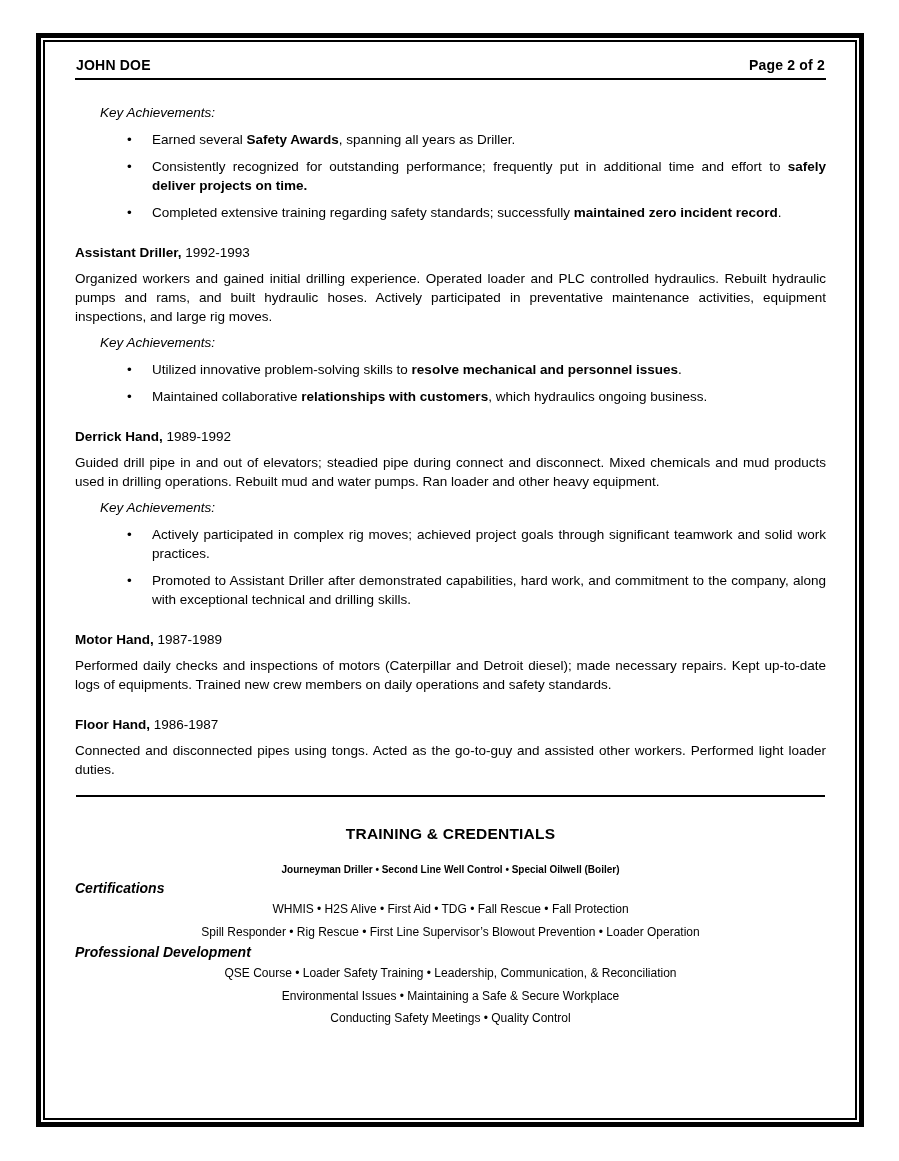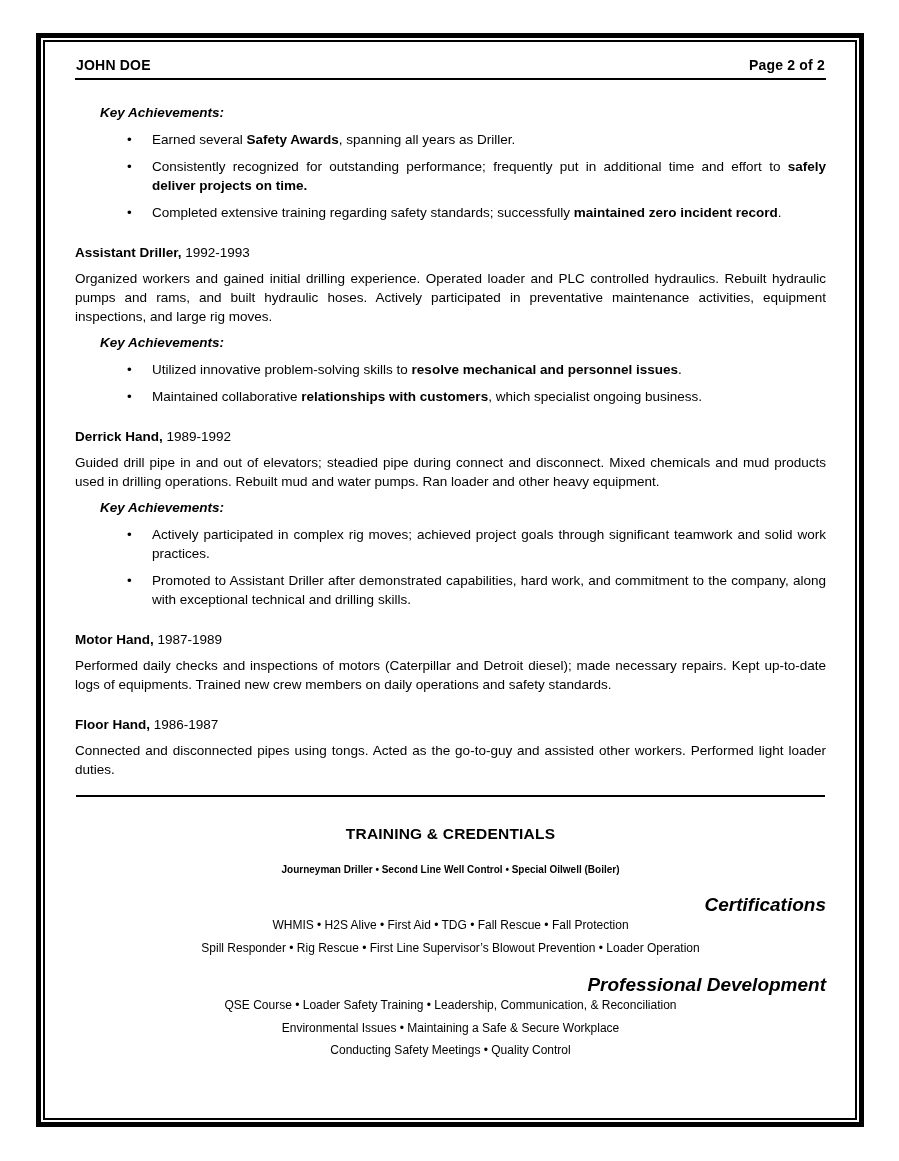--- a/index.html
+++ b/index.html
@@ -29,38 +29,38 @@
     display: flex; justify-content: space-between; align-items: baseline;
     font-weight: 700; font-size: 14px; letter-spacing: 0.2px;
     border-bottom: 2px solid #000;
     padding: 9px 1px 5px 1px;
   }
   .content { font-size: 13.5px; line-height: 19px; }
   .body-sections > :first-child { margin-top: 23px; }
   .para { text-align: justify; margin-top: 7px; }
   .job { margin-top: 21px; }
   .job .job-name { font-weight: 700; }
-  .ka { margin: 7px 0 0 25px; font-weight: 700; font-style: italic; }
+  .ka { margin: 7px 0 0 25px; font-weight: 400; font-style: italic; }
   .bullet { position: relative; margin: 8px 0 0 77px; text-align: justify; }
   .bullet .dot { position: absolute; left: -25px; top: 0; }
   .b { font-weight: 700; }
   .separator {
     border: none; border-top: 2px solid #000;
     margin: 16px 1px 0 1px;
   }
   .training-title {
     text-align: center; font-weight: 700; font-size: 15.5px;
     letter-spacing: 0.2px; margin-top: 27px;
   }
   .training-summary {
     text-align: center; font-weight: 700; font-size: 10px; margin-top: 17px;
   }
   .group-heading {
-    text-align: right; font-weight: 700; font-style: italic;
-    font-size: 19px; margin-top: 16px;
+    text-align: left; font-weight: 700; font-style: italic;
+    font-size: 14px; 
   }
   .group-line {
     text-align: center; font-size: 12px; line-height: 21.5px; margin-top: 1px;
   }
 </style>
 </head>
 <body>
 
 <div class="frame-outer">
   <div class="frame-inner">
@@ -73,21 +73,21 @@
     <div class="content">
       <div class="body-sections" id="body-sections">
           <div class="ka">Key Achievements:</div>
           <div class="bullet"><span class="dot">•</span><span>Earned several </span><span class="b">Safety Awards</span><span>, spanning all years as Driller.</span></div>
           <div class="bullet"><span class="dot">•</span><span>Consistently recognized for outstanding performance; frequently put in additional time and effort to </span><span class="b">safely deliver projects on time.</span></div>
           <div class="bullet"><span class="dot">•</span><span>Completed extensive training regarding safety standards; successfully </span><span class="b">maintained zero incident record</span><span>.</span></div>
           <div class="job"><span class="job-name">Assistant Driller,</span><span class="job-dates"> 1992-1993</span></div>
           <div class="para"><span>Organized workers and gained initial drilling experience. Operated loader and PLC controlled hydraulics. Rebuilt hydraulic pumps and rams, and built hydraulic hoses. Actively participated in preventative maintenance activities, equipment inspections, and large rig moves.</span></div>
           <div class="ka">Key Achievements:</div>
           <div class="bullet"><span class="dot">•</span><span>Utilized innovative problem-solving skills to </span><span class="b">resolve mechanical and personnel issues</span><span>.</span></div>
-          <div class="bullet"><span class="dot">•</span><span>Maintained collaborative </span><span class="b">relationships with customers</span><span>, which specialist ongoing business.</span></div>
+          <div class="bullet"><span class="dot">•</span><span>Maintained collaborative </span><span class="b">relationships with customers</span><span>, which hydraulics ongoing business.</span></div>
           <div class="job"><span class="job-name">Derrick Hand,</span><span class="job-dates"> 1989-1992</span></div>
           <div class="para"><span>Guided drill pipe in and out of elevators; steadied pipe during connect and disconnect. Mixed chemicals and mud products used in drilling operations. Rebuilt mud and water pumps. Ran loader and other heavy equipment.</span></div>
           <div class="ka">Key Achievements:</div>
           <div class="bullet"><span class="dot">•</span><span>Actively participated in complex rig moves; achieved project goals through significant teamwork and solid work practices.</span></div>
           <div class="bullet"><span class="dot">•</span><span>Promoted to Assistant Driller after demonstrated capabilities, hard work, and commitment to the company, along with exceptional technical and drilling skills.</span></div>
           <div class="job"><span class="job-name">Motor Hand,</span><span class="job-dates"> 1987-1989</span></div>
           <div class="para"><span>Performed daily checks and inspections of motors (Caterpillar and Detroit diesel); made necessary repairs. Kept up-to-date logs of equipments. Trained new crew members on daily operations and safety standards.</span></div>
           <div class="job"><span class="job-name">Floor Hand,</span><span class="job-dates"> 1986-1987</span></div>
           <div class="para"><span>Connected and disconnected pipes using tongs. Acted as the go-to-guy and assisted other workers. Performed light loader duties.</span></div>
         </div>

